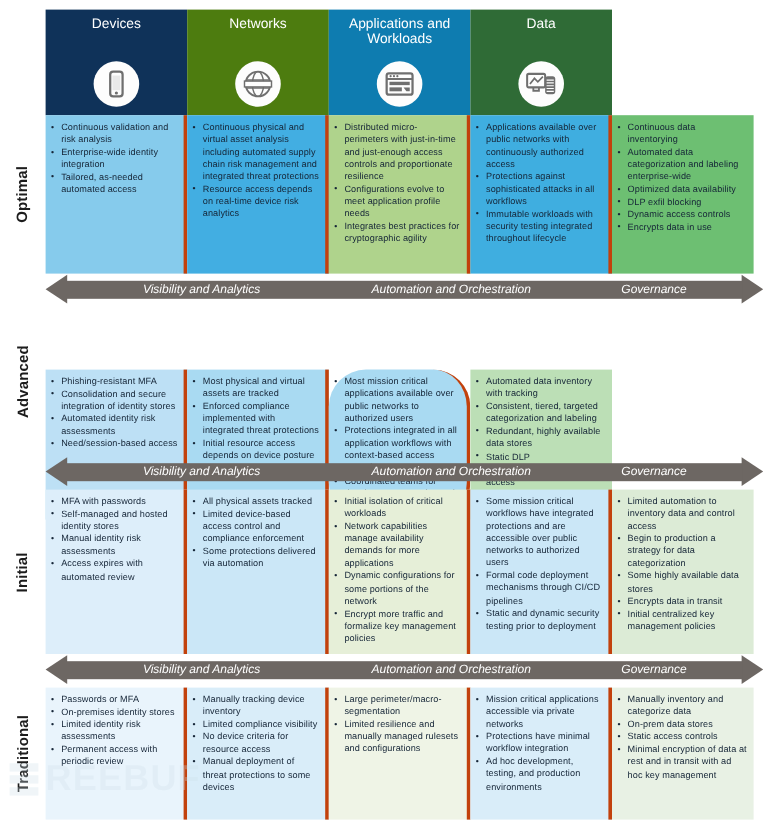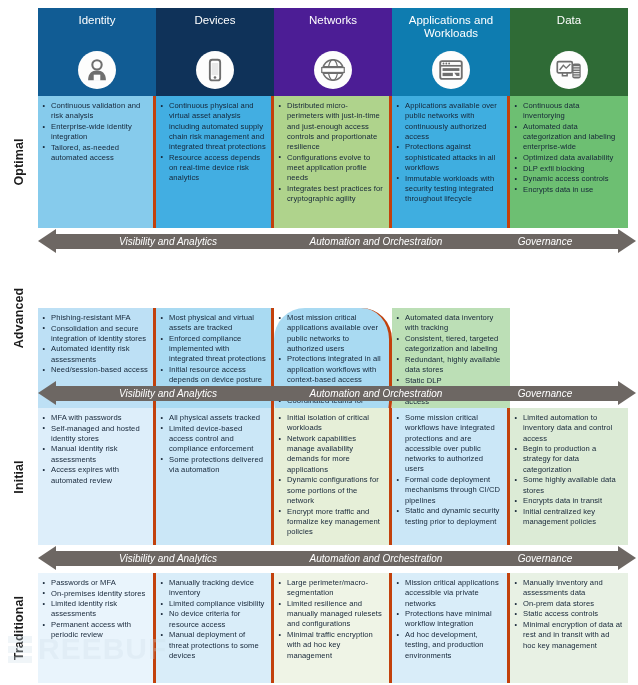--- a/index.html
+++ b/index.html
@@ -166,43 +166,33 @@
     </div>
     <div class="rail-label" style="top:573px;height:110px;">
       <span>Traditional</span>
     </div>
   </div>
 
   <div class="grid">
 
     <div class="header-row">
 
-      <div class="hcell" style="background:#115C94;">
-        <div class="htitle">Identity</div>
-        <div class="hicon">
-          <svg width="30" height="30" viewBox="0 0 32 32">
-            <circle cx="16" cy="10.5" r="5" fill="none" stroke="#6f6f6f" stroke-width="2.2"></circle>
-            <path d="M6.5 27 C6.5 19.5 10.5 16.5 16 16.5 C21.5 16.5 25.5 19.5 25.5 27 Z" fill="#6f6f6f"></path>
-            <rect x="12.5" y="21" width="7" height="6.5" fill="#ffffff"></rect>
-          </svg>
-        </div>
-      </div>
 
       <div class="hcell" style="background:#0F3259;">
         <div class="htitle">Devices</div>
         <div class="hicon">
           <svg width="30" height="30" viewBox="0 0 32 32">
             <rect x="10.5" y="5" width="11" height="22" rx="2.6" fill="none" stroke="#6f6f6f" stroke-width="2"></rect>
             <rect x="12.5" y="8.5" width="7" height="13" fill="#e9e9e9"></rect>
             <circle cx="16" cy="24" r="1.4" fill="#6f6f6f"></circle>
           </svg>
         </div>
       </div>
 
-      <div class="hcell" style="background:#4c1d95;">
+      <div class="hcell" style="background:#4d7c0f;">
         <div class="htitle">Networks</div>
         <div class="hicon">
           <svg width="30" height="30" viewBox="0 0 32 32">
             <circle cx="16" cy="16" r="11" fill="none" stroke="#6f6f6f" stroke-width="1.6"></circle>
             <ellipse cx="16" cy="16" rx="5" ry="11" fill="none" stroke="#6f6f6f" stroke-width="1.3"></ellipse>
             <path d="M5.5 12.5 H26.5 M5.5 19.5 H26.5" stroke="#6f6f6f" stroke-width="1.3"></path>
             <rect x="4" y="13.4" width="24" height="5.2" fill="#ffffff" stroke="#6f6f6f" stroke-width="1.3"></rect>
           </svg>
         </div>
       </div>
@@ -402,33 +392,32 @@
           <li>Manually tracking device inventory</li>
           <li>Limited compliance visibility</li>
           <li>No device criteria for resource access</li>
           <li>Manual deployment of threat protections to some devices</li>
         </ul>
       </div>
       <div class="cell" style="background:#EFF4E6;">
         <ul>
           <li>Large perimeter/macro-segmentation</li>
           <li>Limited resilience and manually managed rulesets and configurations</li>
-          <li>Minimal traffic encryption with ad hoc key management</li>
         </ul>
       </div>
       <div class="cell" style="background:#D9EDF9;">
         <ul>
           <li>Mission critical applications accessible via private networks</li>
           <li>Protections have minimal workflow integration</li>
           <li>Ad hoc development, testing, and production environments</li>
         </ul>
       </div>
       <div class="cell" style="background:#E8F1E4;">
         <ul>
-          <li>Manually inventory and assessments data</li>
+          <li>Manually inventory and categorize data</li>
           <li>On-prem data stores</li>
           <li>Static access controls</li>
           <li>Minimal encryption of data at rest and in transit with ad hoc key management</li>
         </ul>
       </div>
     </div>
 
   </div>
 
   <div class="watermark">

